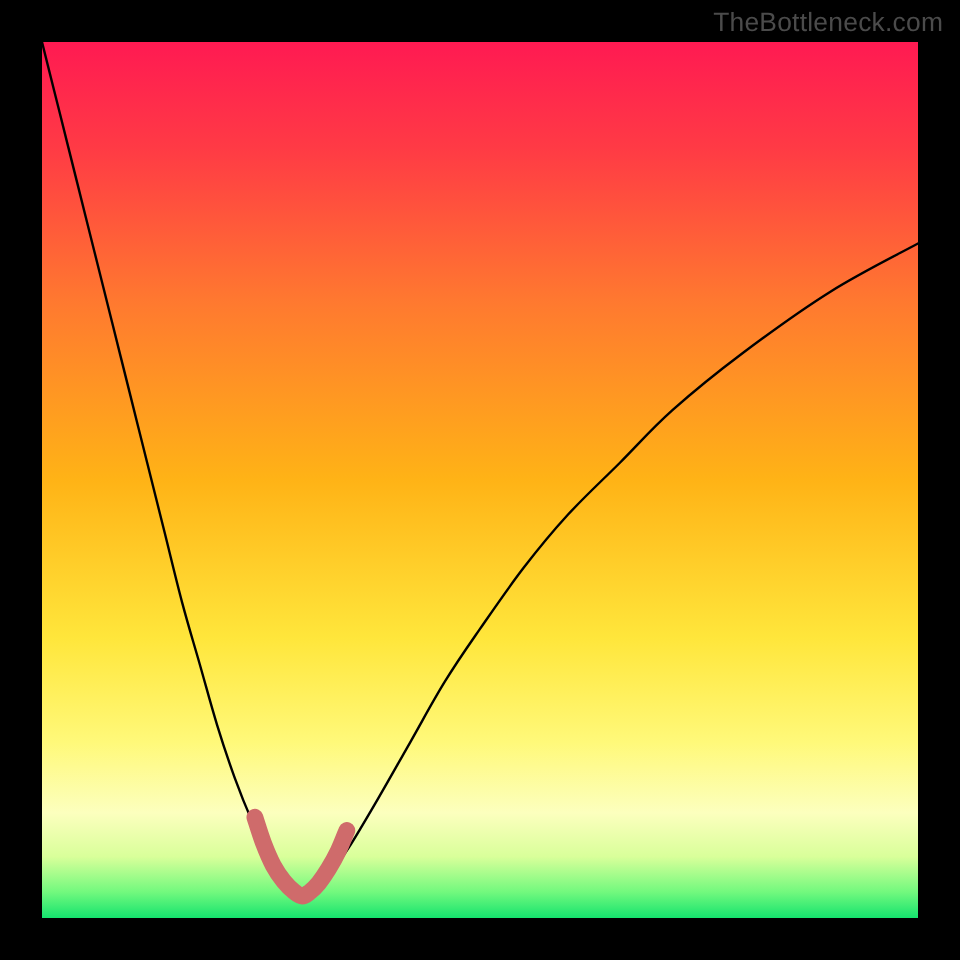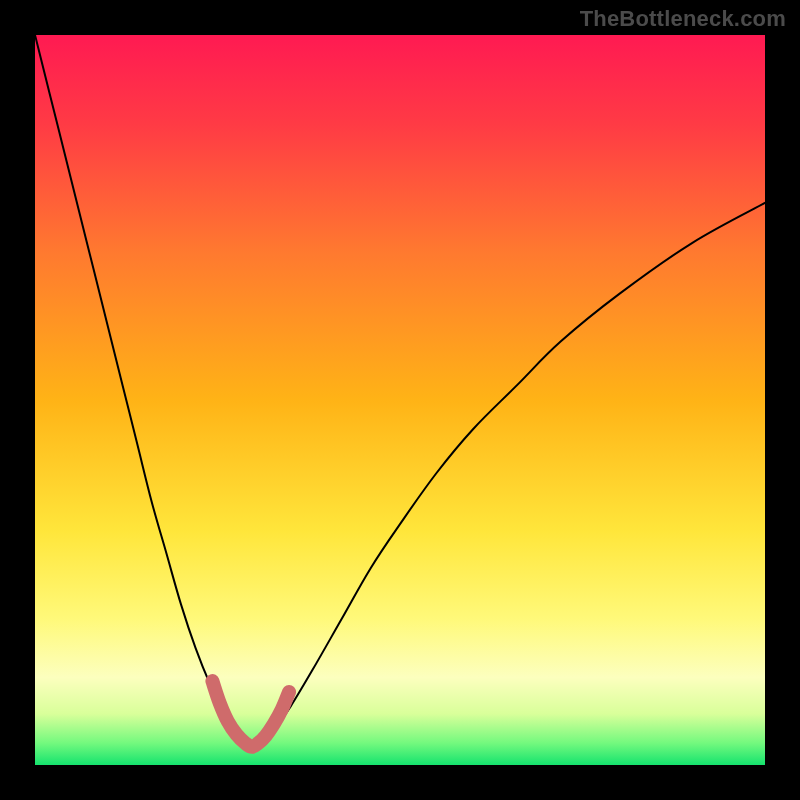--- a/index.html
+++ b/index.html
@@ -23,21 +23,21 @@
     top: 35px;
     width: 730px;
     height: 730px;
   }
   .watermark {
     position: absolute;
     top: 6px;
     right: 14px;
     color: #4b4b4b;
     font-size: 22px;
-    font-weight: 700;
+    font-weight: 400;
     letter-spacing: 0.2px;
     user-select: none;
   }
   svg { display: block; }
 </style>
 </head>
 <body>
 
 <div class="frame">
 

